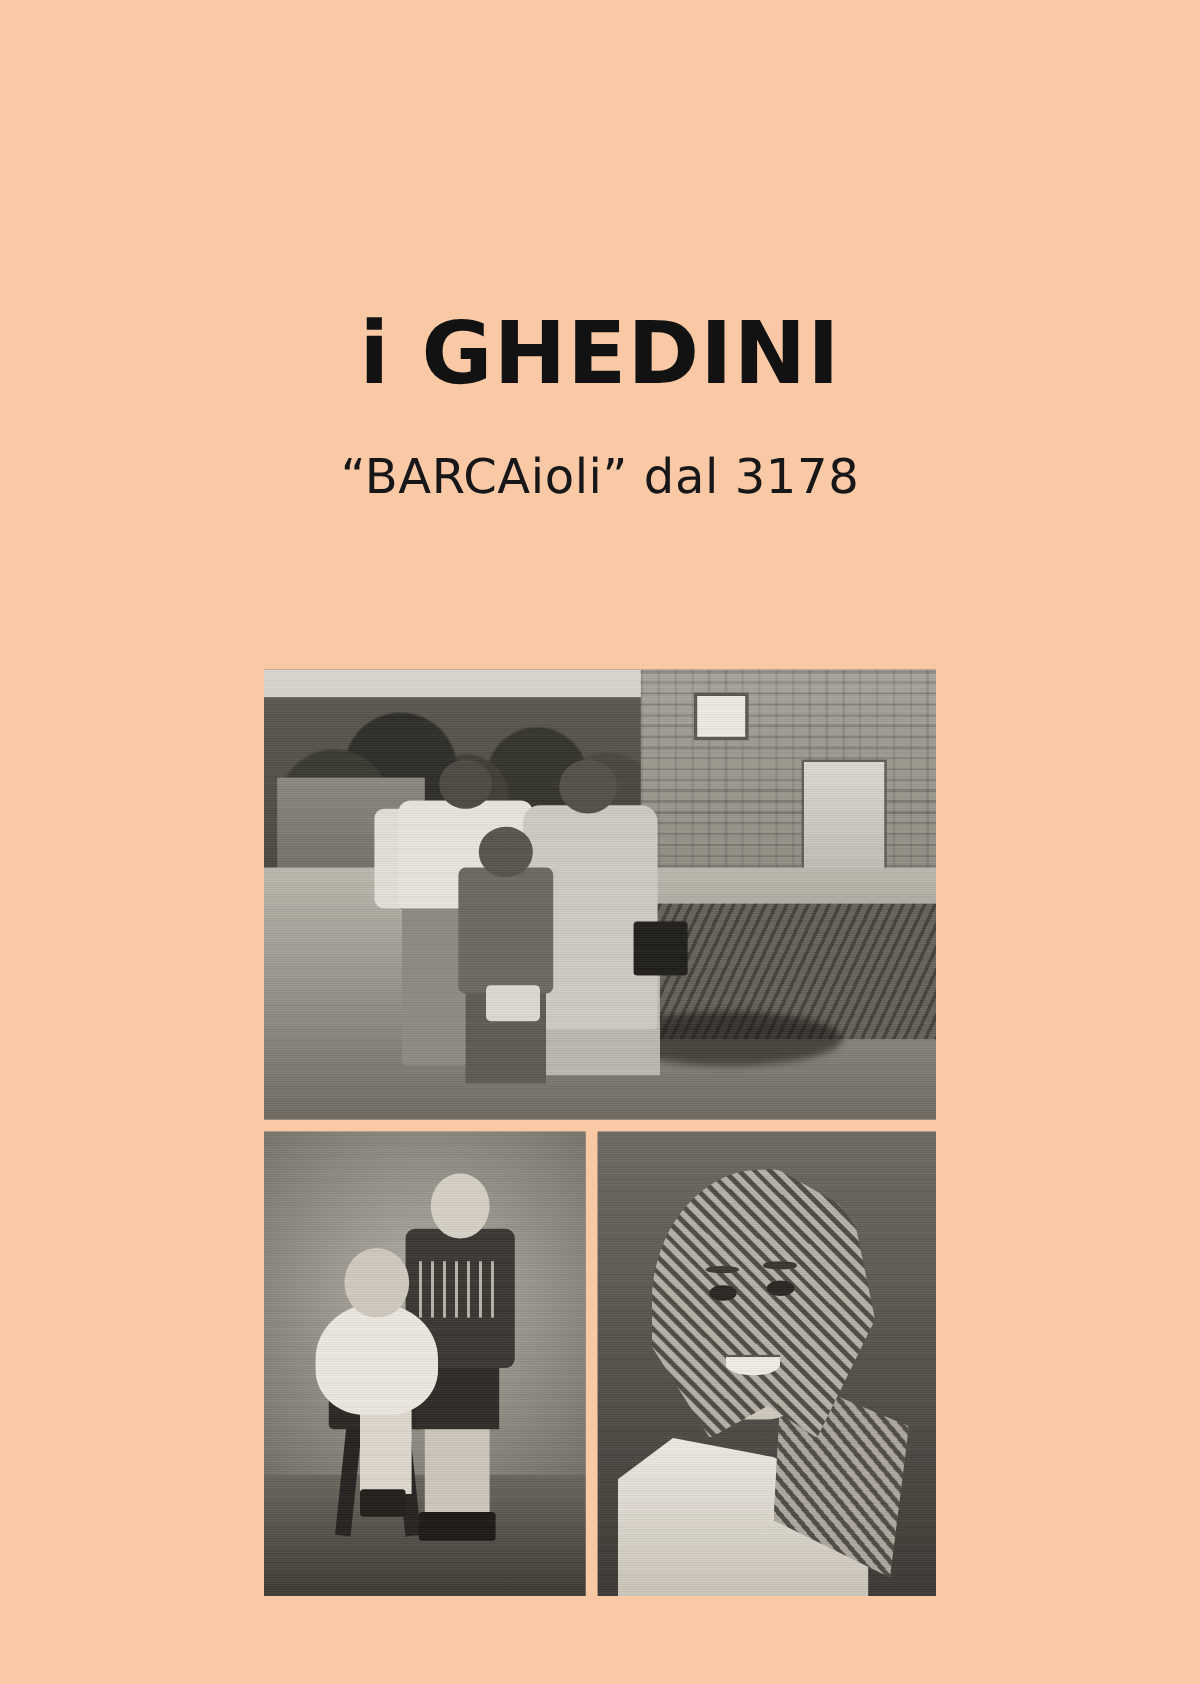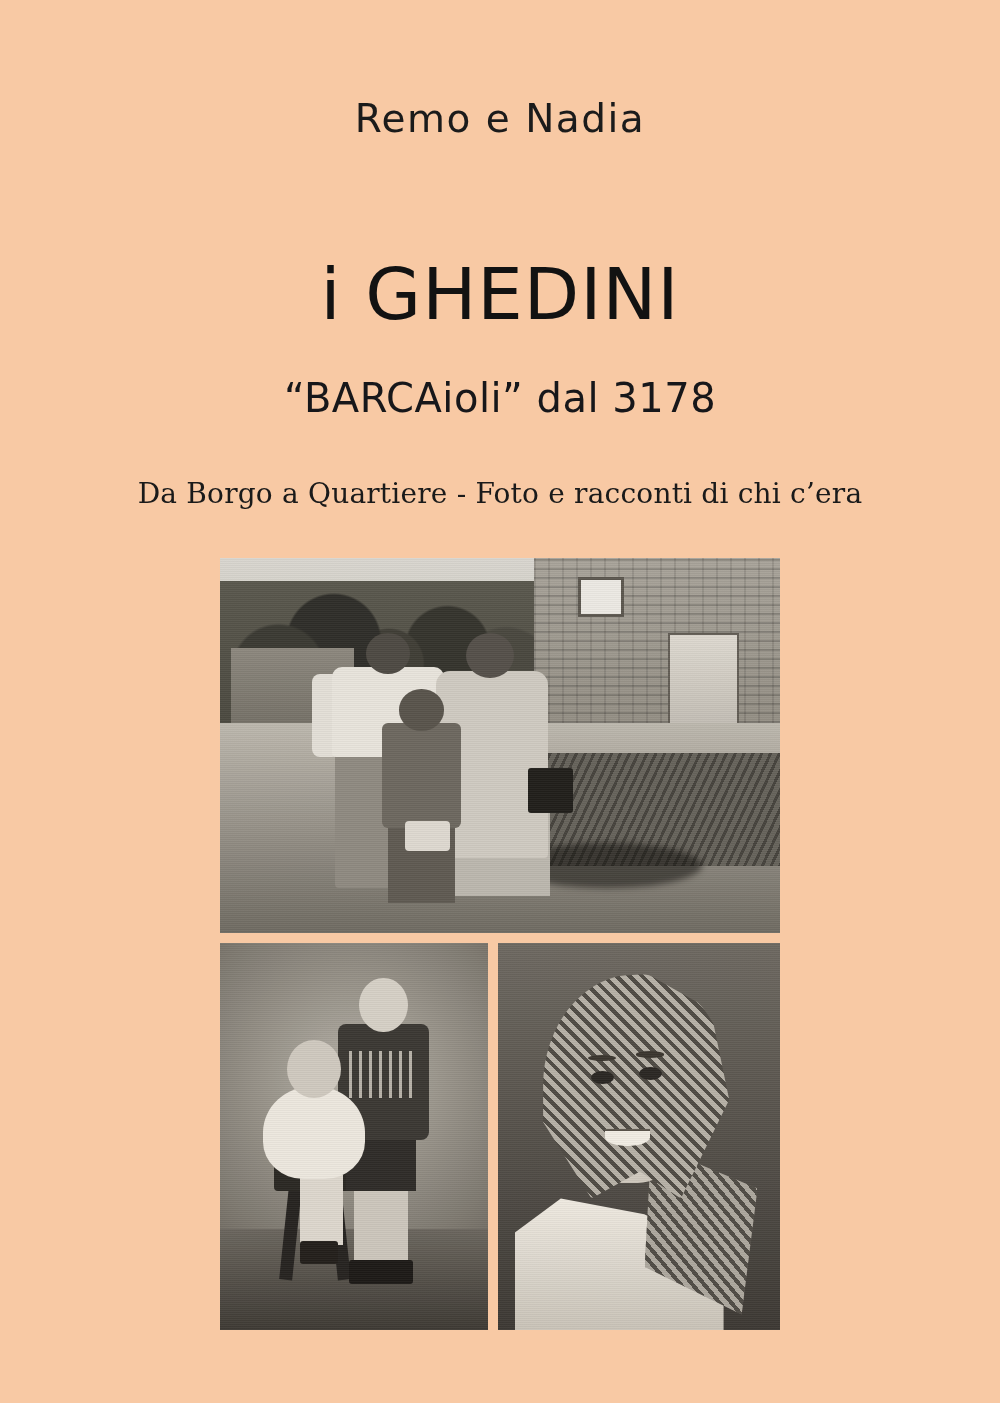--- a/index.html
+++ b/index.html
@@ -32,21 +32,21 @@
     color: #1b1b1b;
   }
   .title {
     position: absolute;
     top: 258px;
     left: 0;
     width: 100%;
     text-align: center;
     font-family: "DejaVu Sans", sans-serif;
     font-size: 72px;
-    font-weight: 400;
+    font-weight: 700;
     letter-spacing: 1px;
     color: #121212;
     line-height: 1;
   }
   .subtitle {
     position: absolute;
     top: 375px;
     left: 0;
     width: 100%;
     text-align: center;
@@ -256,27 +256,25 @@
     background:
       repeating-linear-gradient(0deg, rgba(255,255,255,0.035) 0 1px, rgba(0,0,0,0.035) 1px 2px);
     pointer-events: none;
   }
 </style>
 </head>
 <body>
 
 <div class="cover">
 
-  <div class="authors">Remo e Nadia</div>
 
   <div class="title">i GHEDINI</div>
 
   <div class="subtitle">“BARCAioli” dal 3178</div>
 
-  <div class="tagline">Da Borgo a Quartiere - Foto e racconti di chi c’era</div>
 
   <div class="collage">
 
     <div class="photo photo-top">
       <div class="top-sky"></div>
       <div class="top-trees"></div>
       <div class="top-barn"></div>
       <div class="top-wall"></div>
       <div class="top-window"></div>
       <div class="top-door"></div>

